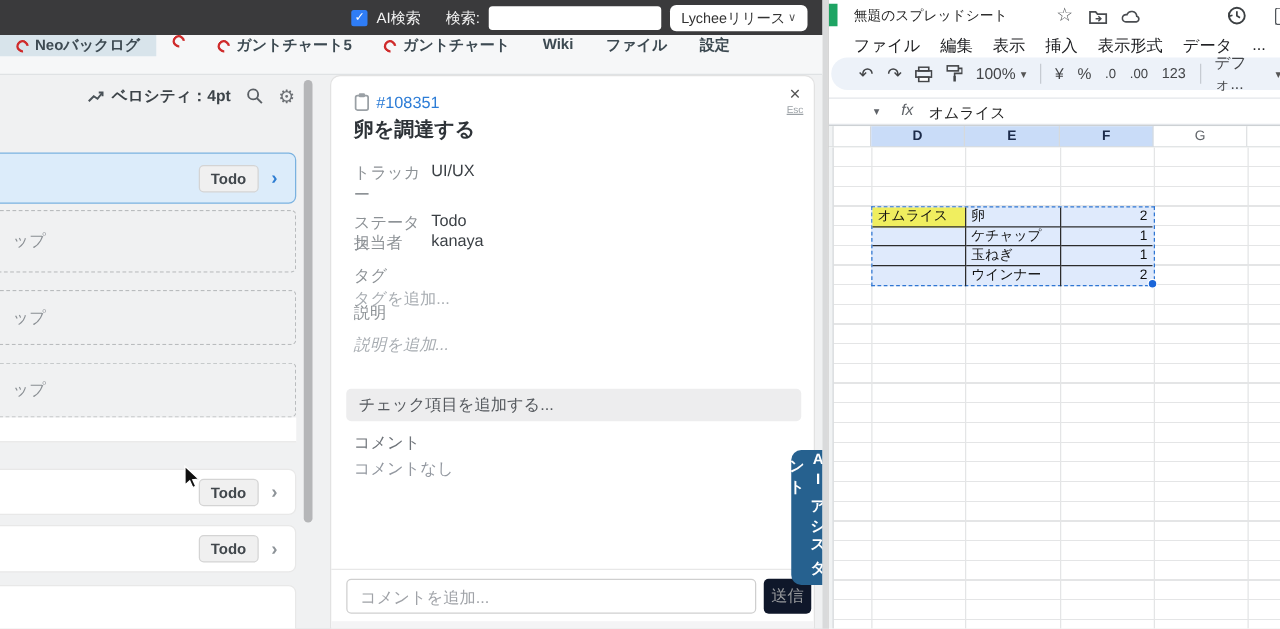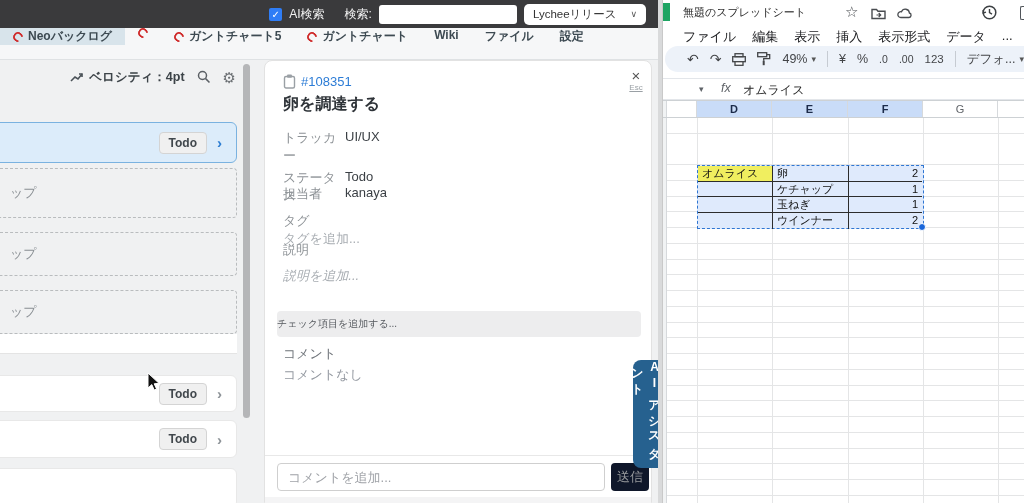--- a/index.html
+++ b/index.html
@@ -9,21 +9,21 @@
   
   .app { position:absolute; left:0; top:0; width:658px; height:503px; background:#f0f1f2; overflow:hidden; }
 
   .topbar { position:absolute; left:0; top:0; width:658px; height:28px; background:#3a3a3c;
             display:flex; align-items:center; justify-content:flex-end; gap:7px; padding-right:12px; }
   .chk { width:13px; height:13px; background:#2f7df6; border-radius:2px; color:#fff; font-size:10px;
          line-height:13px; text-align:center; flex:none; }
   .topbar-label { color:#f2f2f2; font-size:12px; }
   .topbar-search { width:138px; height:19px; border:none; border-radius:3px; background:#fff; padding:0 6px; font-size:12px; }
   .release-btn { height:21px; background:#fff; border:none; border-radius:5px; font-size:11.5px; color:#333;
-                 padding:0 9px; display:flex; align-items:center; gap:14px; }
+                 padding:0 9px; display:flex; align-items:center; gap:2px; }
   .caret { font-size:9px; color:#555; }
 
   .tabbar { position:absolute; left:0; top:28px; width:658px; height:32px; background:#f6f7f8;
             border-bottom:1px solid #dfe2e4; display:flex; align-items:flex-start; }
   .tab { display:flex; align-items:center; gap:5px; padding:0 13px; font-size:12px; font-weight:bold; color:#3d4a52; }
   .tab.active { background:#d8e4eb; }
   .lychee-ic { width:10px; height:10px; border:2px solid #cf2b2b; border-radius:50%;
                border-top-color:transparent; transform:rotate(130deg); flex:none; }
 
   
@@ -57,21 +57,21 @@
   .close-x { font-size:15px; color:#555; line-height:14px; }
   .esc { font-size:8px; color:#9aa0a5;text-decoration:underline; }
   .issue-title { position:absolute; left:18px; top:33px; font-size:16px; font-weight:bold; color:#2e3338; }
   .frow { position:absolute; left:18px; display:flex; font-size:13px; }
   .flabel { width:62px; color:#8d9296; flex:none; }
   .fvalue { color:#3a3f44; }
   .fvalue.ph { color:#a8adb2; }
   .sec-label { position:absolute; left:18px; font-size:13px; color:#8d9296; }
   .desc-ph { position:absolute; left:18px; top:206px; font-size:13px; font-style:italic; color:#a8adb2; }
   .check-pill { position:absolute; left:12px; top:250px; width:364px; height:26px; background:#ededee;
-                border-radius:4px; font-size:10px; color:#55595e; line-height:26px; }
+                border-radius:4px; font-size:13px; color:#55595e; line-height:26px; padding-left:10px; }
   .comments-label { position:absolute; left:18px; top:284px; font-size:13px; color:#6f747a; }
   .comments-empty { position:absolute; left:18px; top:305px; font-size:13px; color:#9398a0; }
   .comment-bar { position:absolute; left:0; top:394px; width:100%; border-top:1px solid #e8e8e8; }
   .comment-input { position:absolute; left:12px; top:402px; width:328px; height:28px; border:1px solid #cfcfcf;
                    border-radius:4px; font-size:13px; padding:0 10px; color:#333; }
   .comment-input::placeholder { color:#a0a3a8; }
   .send-btn { position:absolute; left:346px; top:402px; width:38px; height:28px; background:#0f172a; border:none;
               border-radius:4px; font-size:13px; color:#97999c; }
   .panel-footer { position:absolute; left:0; top:436px; width:100%; height:7px; background:#f4f4f5; }
 
@@ -301,21 +301,21 @@
       <rect x="3" y="0.7" width="8" height="3" fill="none" stroke="#434548" stroke-width="1.3"></rect>
       <rect x="0.7" y="3.7" width="12.6" height="5" fill="none" stroke="#434548" stroke-width="1.3"></rect>
       <rect x="3" y="8.7" width="8" height="3.6" fill="#fff" stroke="#434548" stroke-width="1.3"></rect>
     </svg>
     <svg width="14" height="14">
       <rect x="0.7" y="0.7" width="9" height="4" fill="none" stroke="#434548" stroke-width="1.3"></rect>
       <path d="M9.7 2.7 h3 v4 h-6 v2" fill="none" stroke="#434548" stroke-width="1.3"></path>
       <rect x="5.7" y="8.7" width="2" height="4.5" fill="#434548"></rect>
     </svg>
     <span class="tb-zoom">
-      <span>49%</span>
+      <span>100%</span>
       <span class="caret">▾</span>
     </span>
     <span class="tb-sep"></span>
     <span>¥</span>
     <span>%</span>
     <span class="tb-dec">.0</span>
     <span class="tb-dec">.00</span>
     <span class="tb-num">123</span>
     <span class="tb-sep"></span>
     <span class="tb-font">

